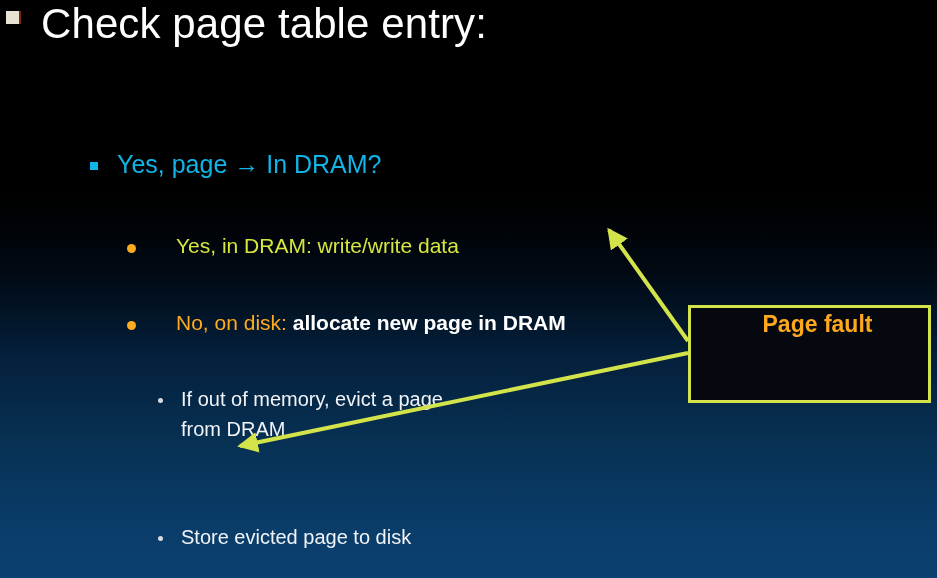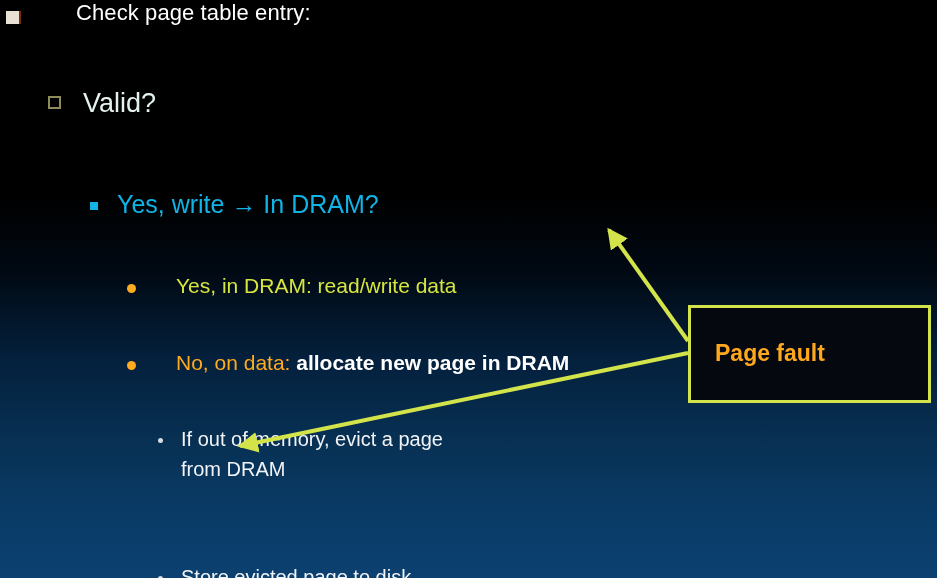--- a/index.html
+++ b/index.html
@@ -51,24 +51,23 @@
   
   .lv1 .marker {
     left: 6px;
     width: 13px;
     height: 13px;
     background: #e8e2d4;
     border-right: 2px solid #7a2a12;
   }
   .lv1 .txt {
     left: 41px;
-    font-size: 22px;
+    font-size: 42px;
     color: #ffffff;
     letter-spacing: 0.1px;
-    margin-left: 35px;
   }
 
   
   .lv2 .marker {
     left: 48px;
     width: 9px;
     height: 9px;
     background: transparent;
     border: 2px solid #8f8c5c;
   }
@@ -134,23 +133,22 @@
   #callout {
     position: absolute;
     left: 688px;
     top: 305px;
     width: 243px;
     height: 98px;
     box-sizing: border-box;
     border: 3px solid #d3e34a;
     background: #05090f;
     display: flex;
-    flex-direction: column;
     justify-content: center;
-    padding-left: 24px;
+    padding-left: 16px;
   }
   #callout .cl-line {
     font-size: 23px;
     font-weight: bold;
     color: #ffa81e;
     line-height: 1.45;
     white-space: pre;
   }
 
   #arrows {
@@ -165,38 +163,34 @@
 
 <div id="slide">
 
   <div class="bullets">
 
     <div class="row lv1" style="height:42px;">
       <span class="marker" style="top:11px;"></span>
       <span class="txt" style="top:0px;">Check page table entry:</span>
     </div>
 
-    <div class="row lv2" style="height:40px;">
-      <span class="marker" style="top:54px;"></span>
-      <span class="txt" style="top:46px;">Valid?</span>
-    </div>
 
     <div class="row lv3" style="height:40px;">
       <span class="marker" style="top:120px;"></span>
-      <span class="txt" style="top:108px;">Yes, write → In DRAM?</span>
+      <span class="txt" style="top:108px;">Yes, page → In DRAM?</span>
     </div>
 
     <div class="row lv4 green" style="height:36px;">
       <span class="marker" style="top:162px;"></span>
-      <span class="txt" style="top:152px;">Yes, in DRAM: read/write data</span>
+      <span class="txt" style="top:152px;">Yes, in DRAM: write/write data</span>
     </div>
 
     <div class="row lv4" style="height:36px;">
       <span class="marker" style="top:203px;"></span>
-      <span class="txt" style="top:193px;"><span class="hl-orange">No, on data:</span><span class="hl-white"> allocate new page in DRAM</span></span>
+      <span class="txt" style="top:193px;"><span class="hl-orange">No, on disk:</span><span class="hl-white"> allocate new page in DRAM</span></span>
     </div>
 
     <div class="row lv5" style="height:62px;">
       <span class="marker" style="top:244px;"></span>
       <span class="txt" style="top:234px;">If out of memory, evict a page</span>
       <span class="cont" style="top:264px;text-align:right;">from DRAM</span>
     </div>
 
     <div class="row lv5" style="height:34px;text-align:center;">
       <span class="marker" style="top:320px;"></span>

